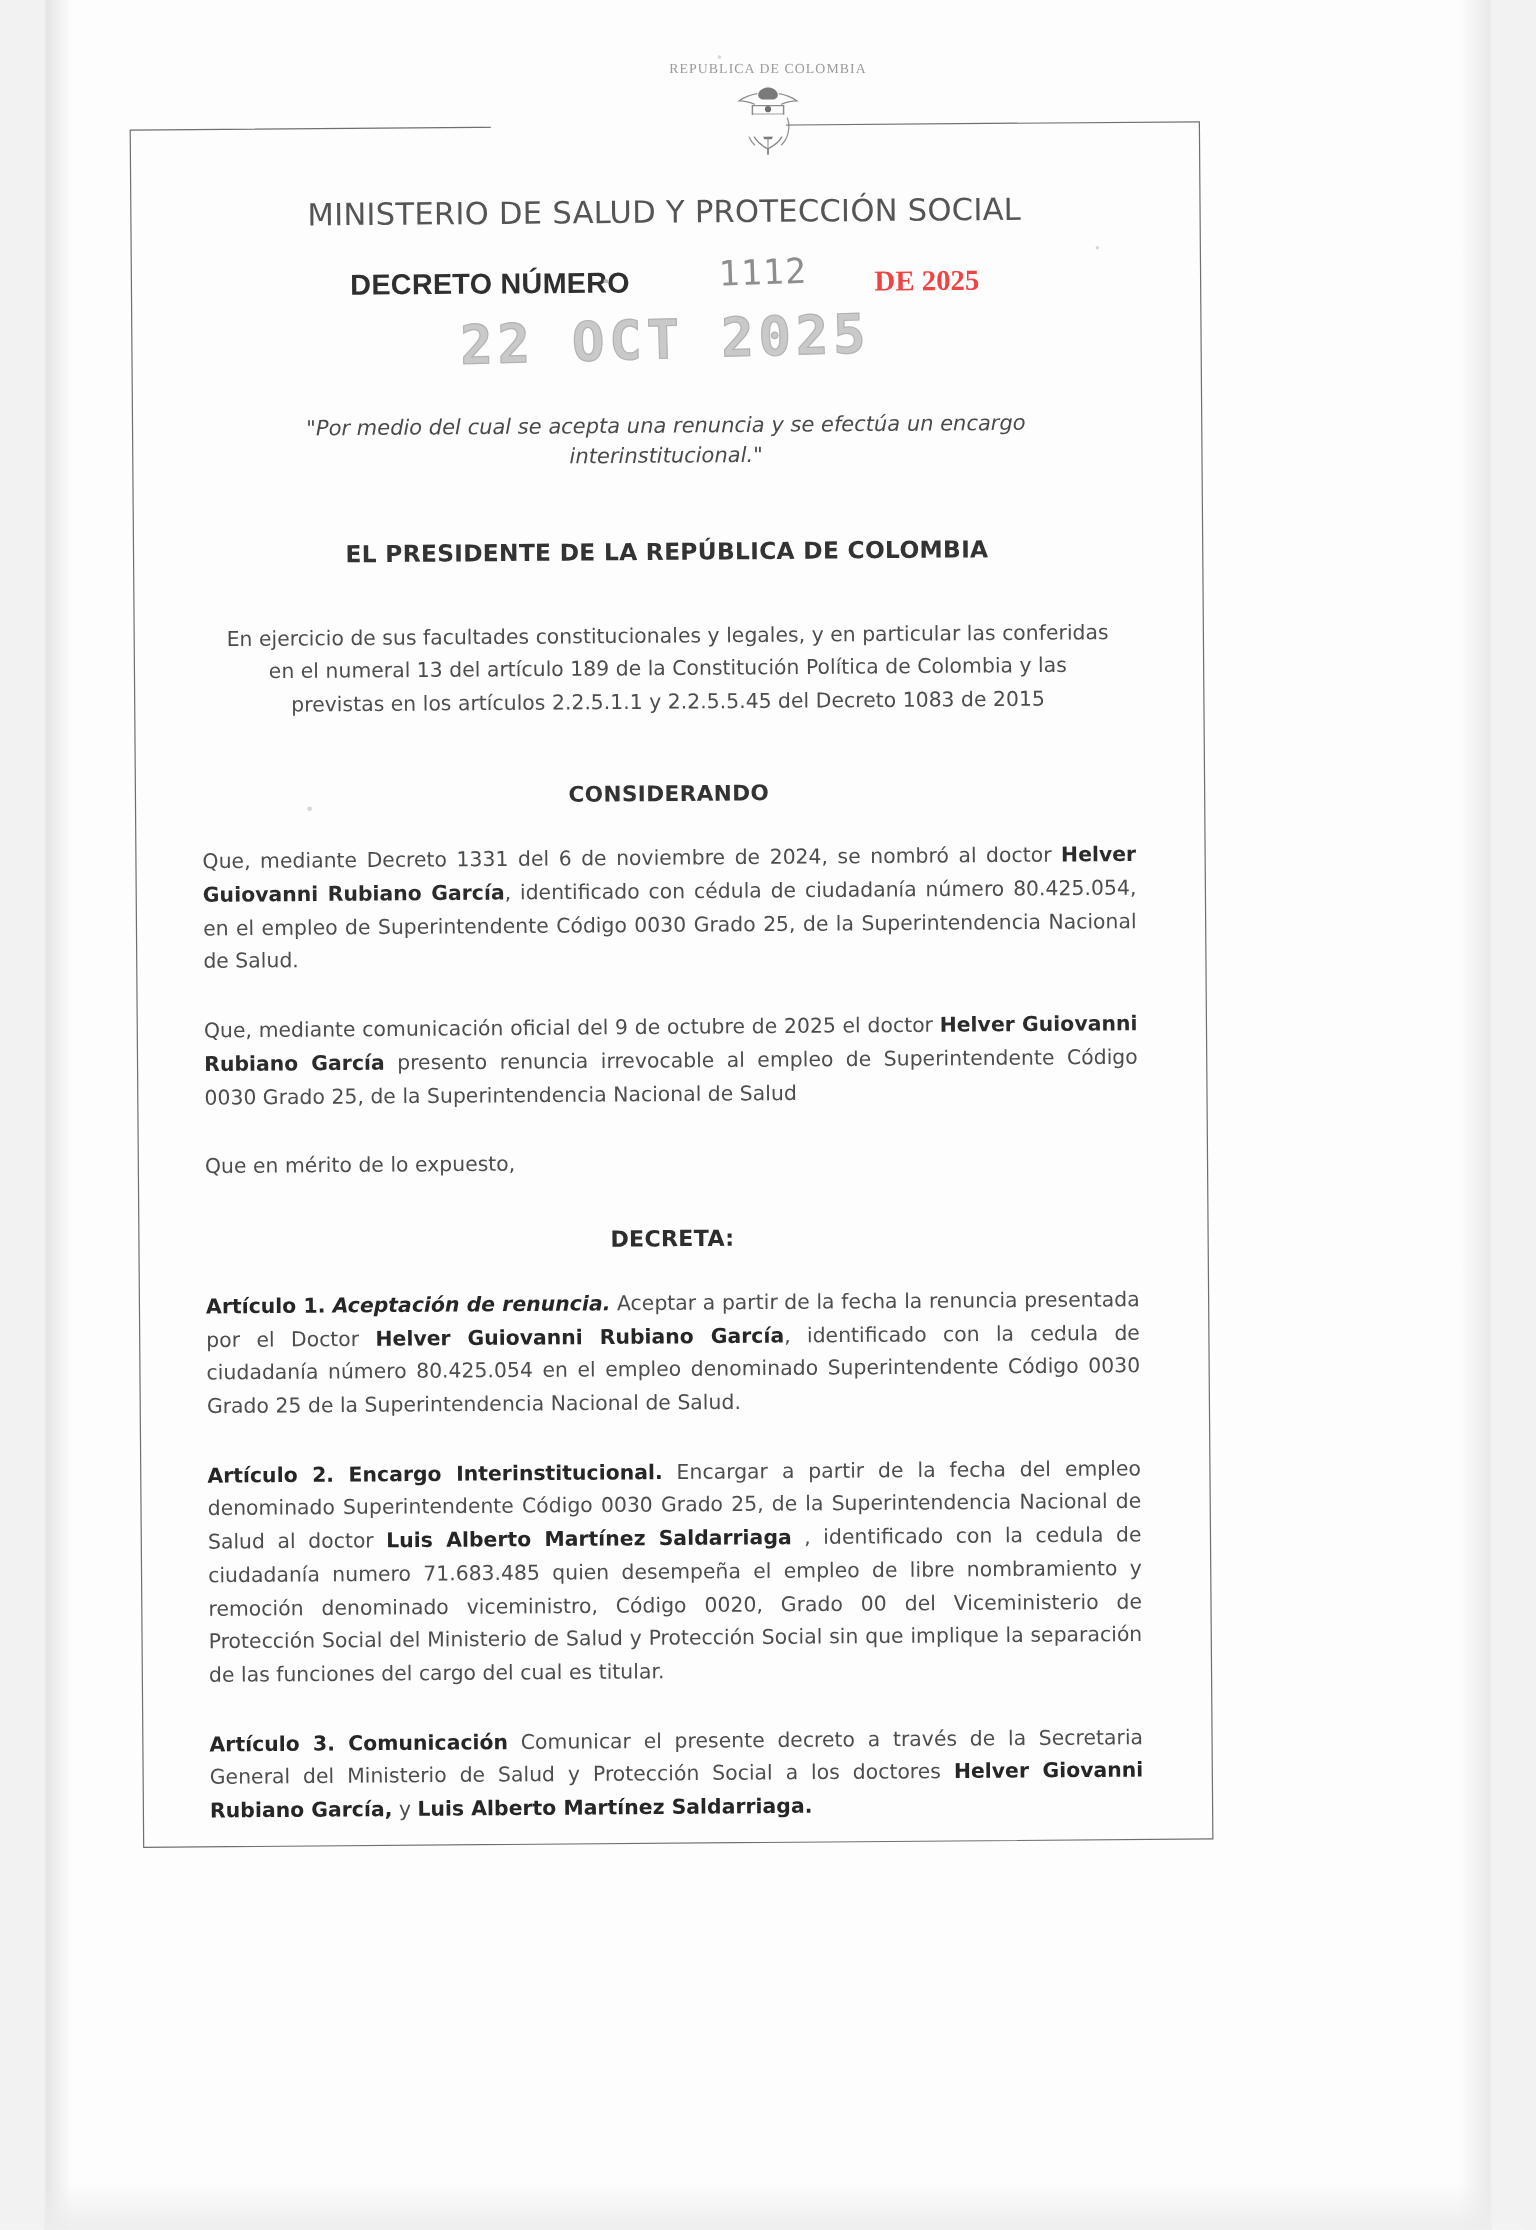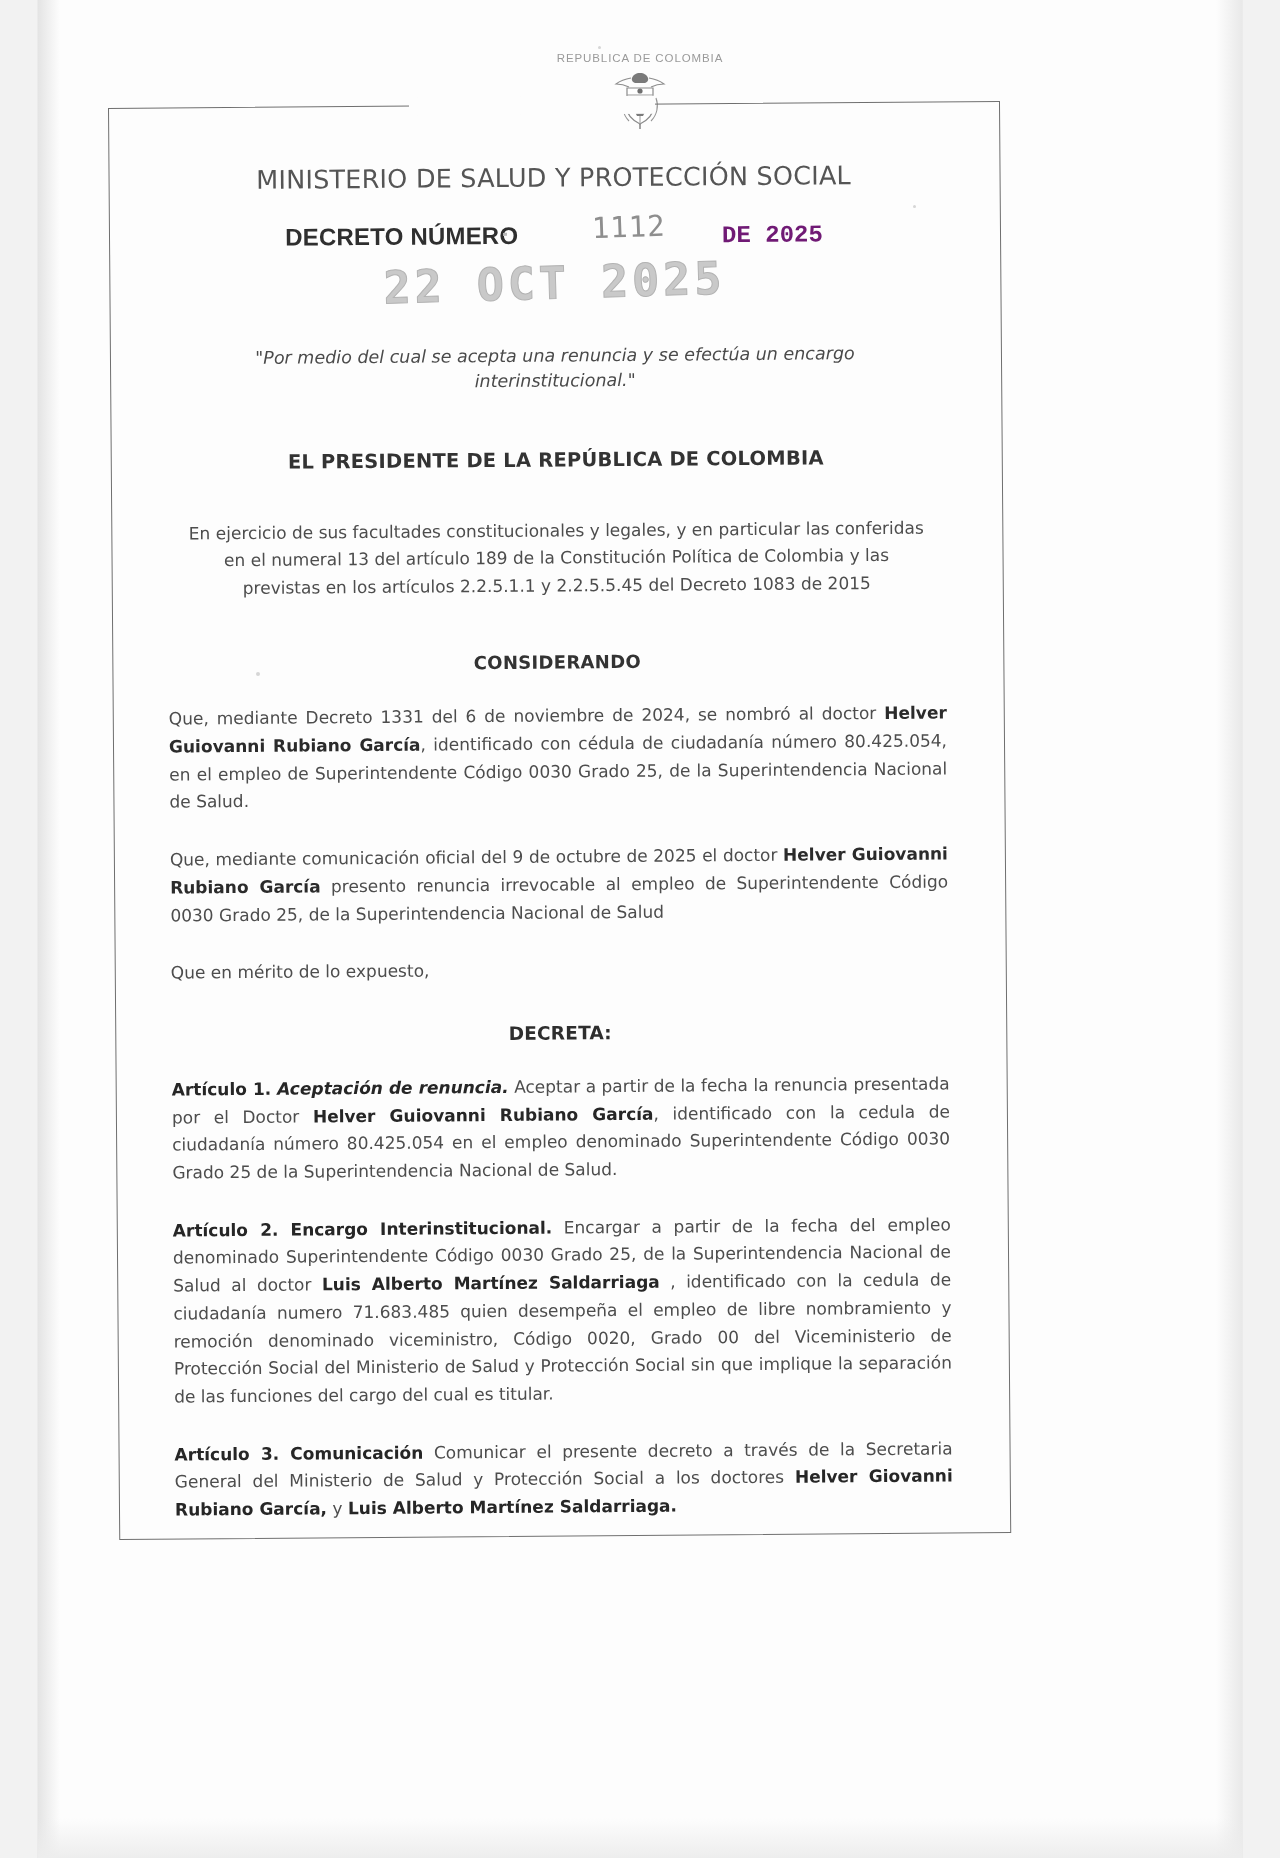--- a/index.html
+++ b/index.html
@@ -48,21 +48,21 @@
 
   
   #letterhead {
     position: absolute;
     left: 0;
     top: 52px;
     width: 1204px;
     text-align: center;
   }
   #republic-label {
-    font-family: Liberation Sans, sans-serif;
+    font-family: Liberation Serif, serif;
     font-size: 11.5px;
     letter-spacing: 0.9px;
     color: #9a9a9a;
     white-space: nowrap;
   }
   #coat-of-arms {
     margin: 4px auto 0 auto;
     width: 60px;
     height: 62px;
     position: relative;
@@ -132,24 +132,24 @@
     font-family: "DejaVu Sans Mono", monospace;
     font-size: 29px;
     color: #8e8e8e;
     margin-left: 74px;
     margin-right: 56px;
     letter-spacing: 1px;
     transform: rotate(-1.6deg) translateY(-6px);
     display: inline-block;
   }
   #decree-year {
-    font-family: Liberation Mono, monospace;
+    font-family: Liberation Serif, serif;
     font-weight: bold;
     font-size: 24px;
-    color: #701a75;
+    color: #ef4444;
   }
   #decree-dot {
     position: absolute;
     left: 338px;
     top: 16px;
     width: 4px;
     height: 3px;
     background: #b9b9b9;
   }
 

